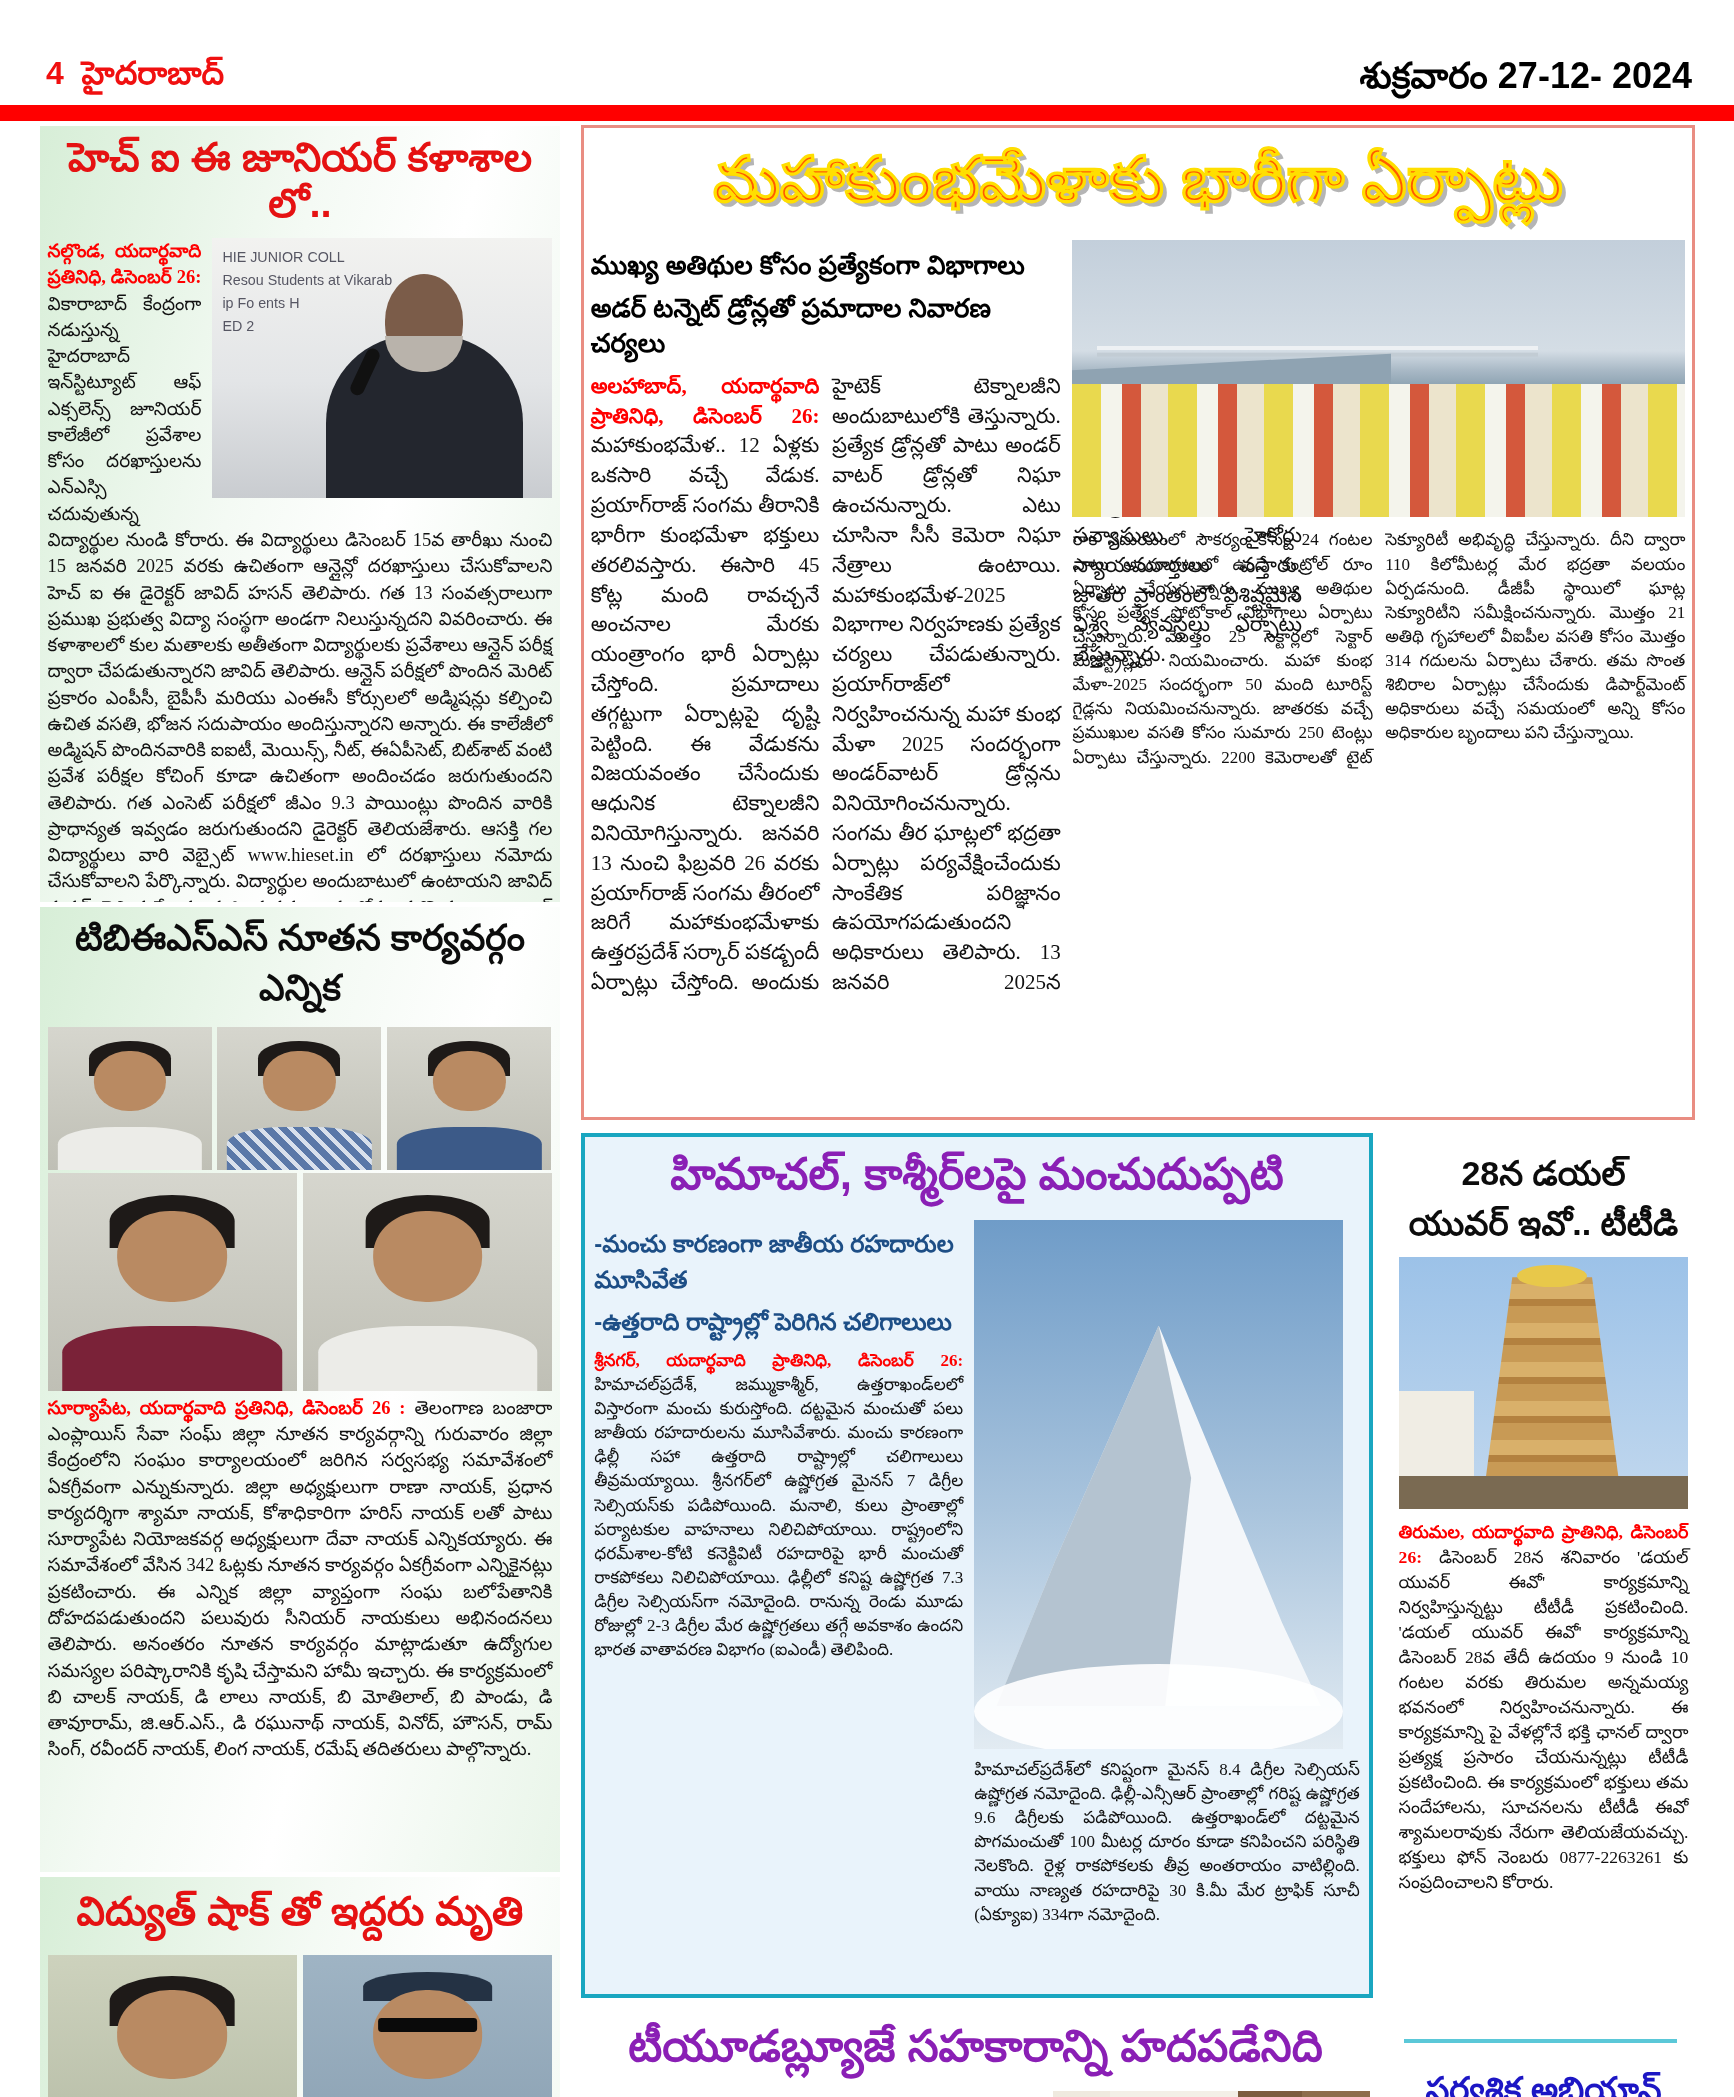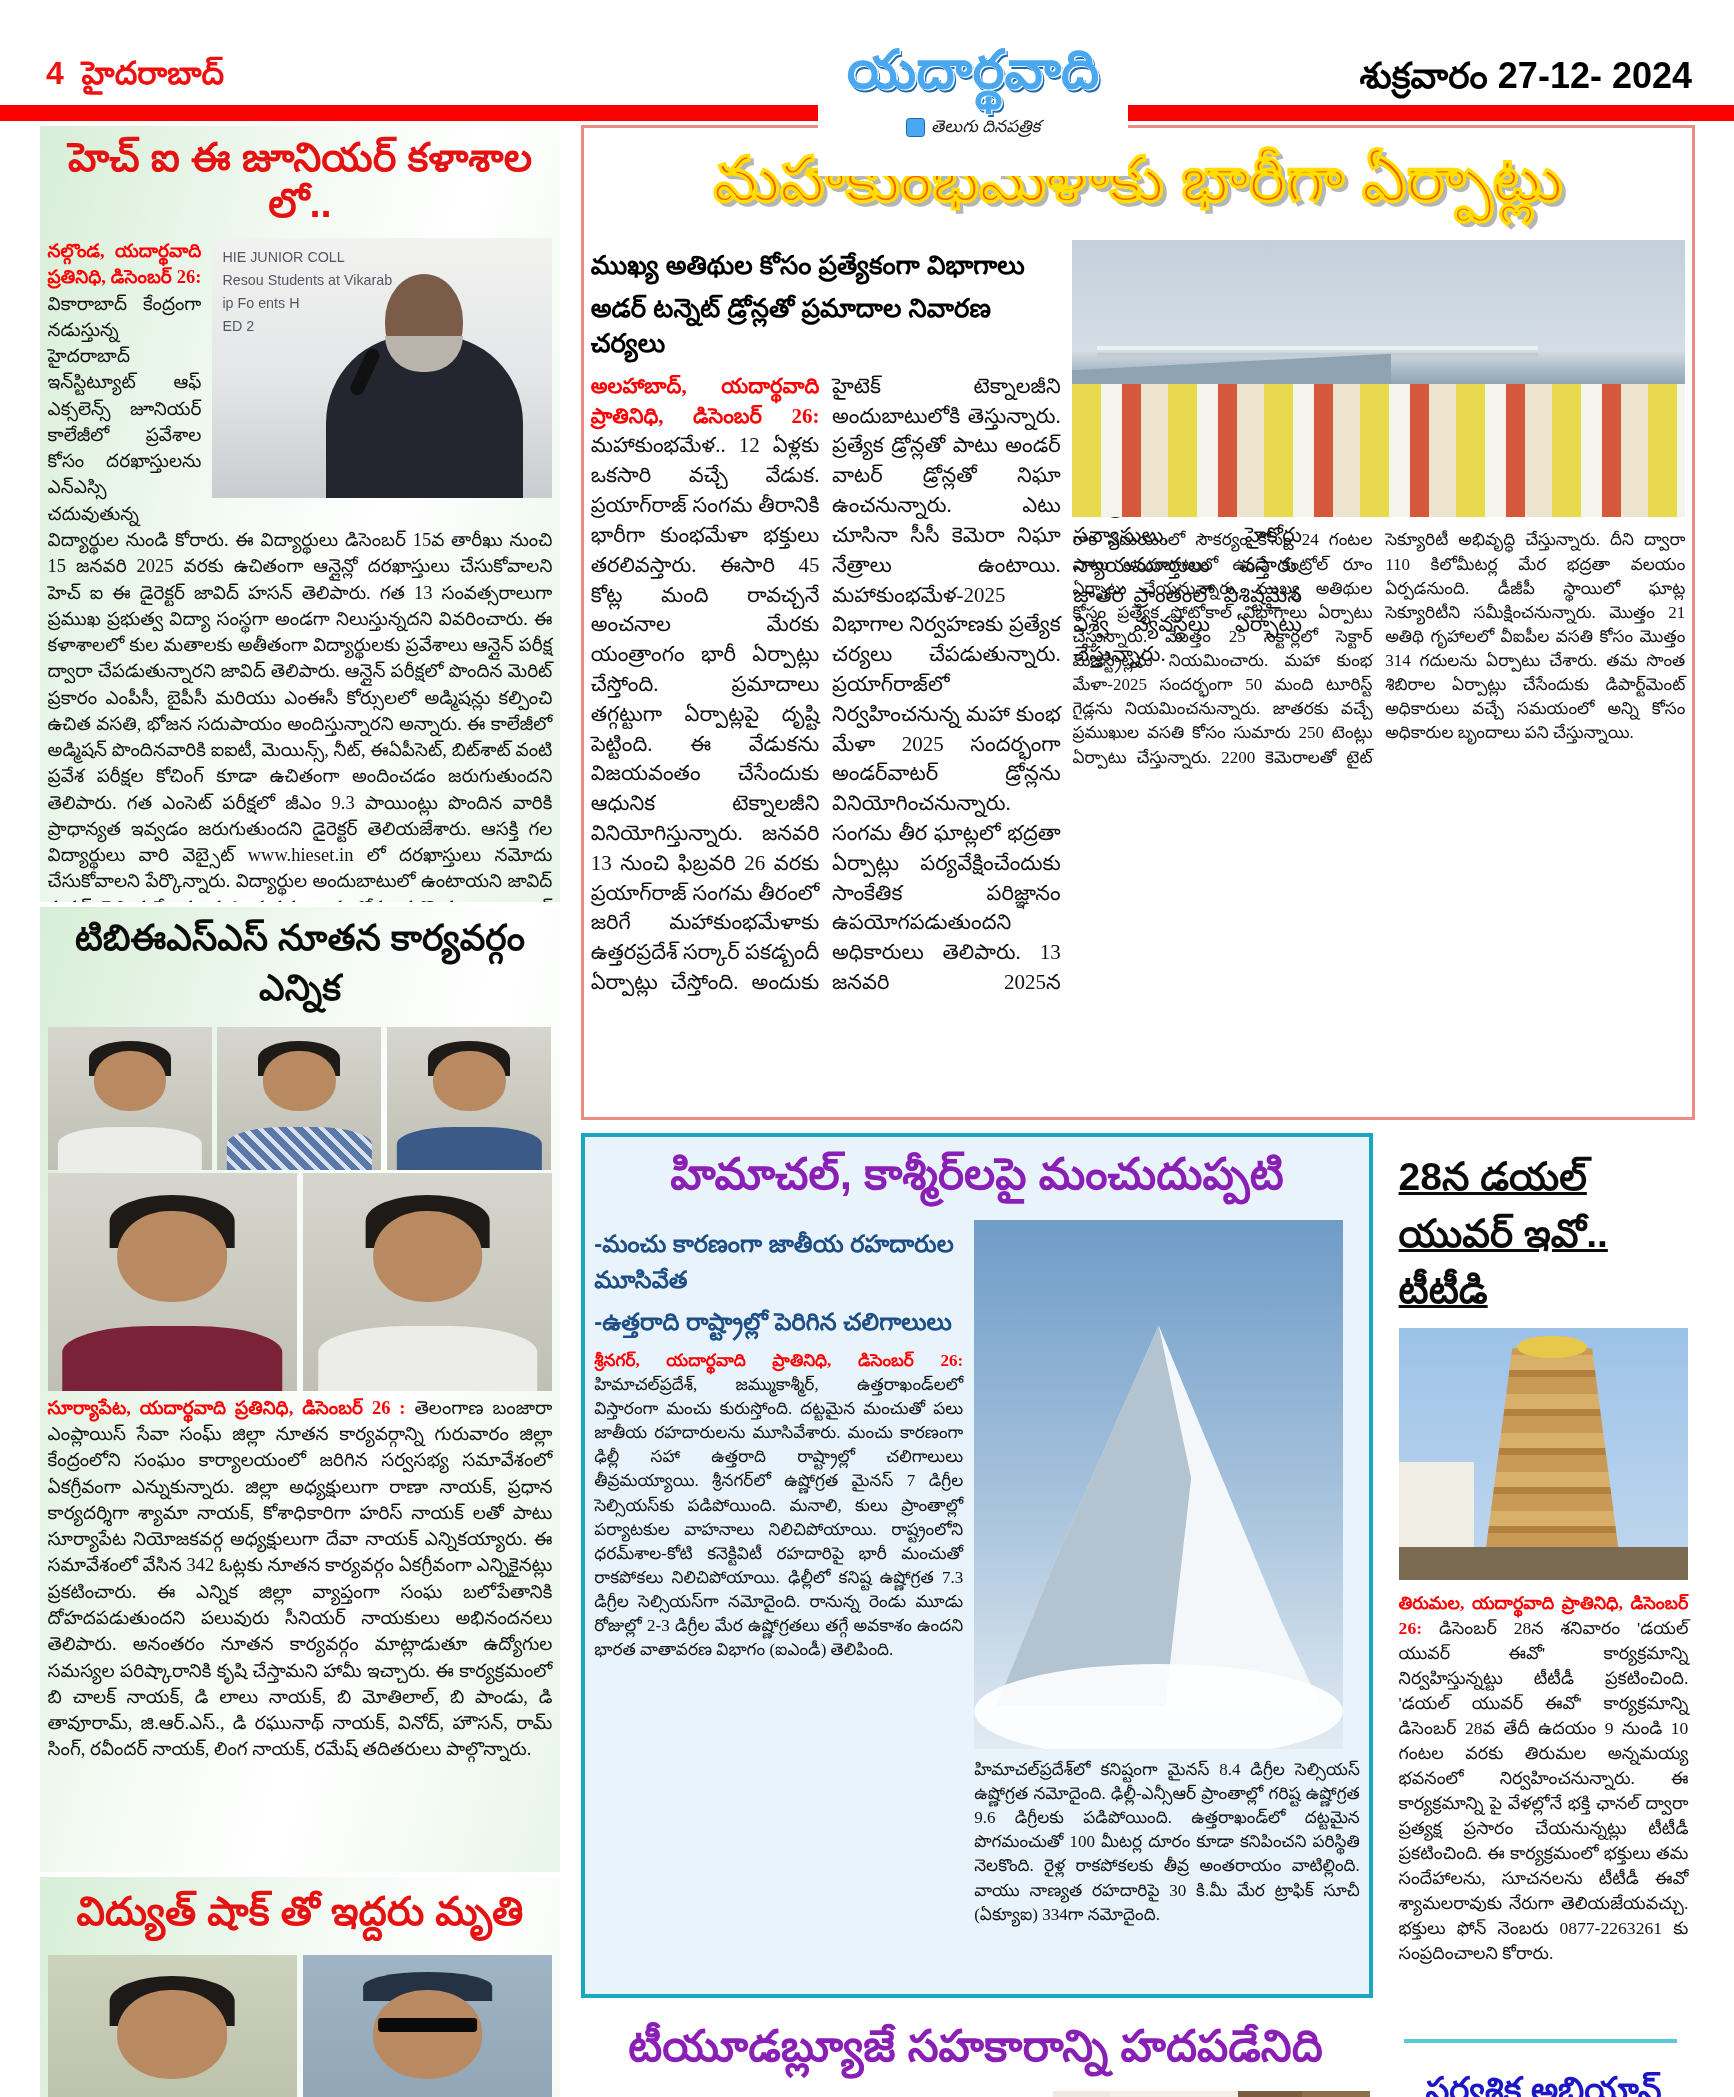--- a/index.html
+++ b/index.html
@@ -53,21 +53,21 @@
   
   #art-tuwj{left:581px;top:2012px;width:789px;height:627px;}
   #art-tuwj h1{font-size:44px;color:#8a1fb5;font-weight:bold;text-align:center;margin:3.4px 0 8.4px;}
   .t-flex{display:flex;gap:11px;}
   .t-left{width:453px;flex:none;}
   .t-sub{font-family:"Liberation Sans",sans-serif;font-weight:bold;font-size:25px;line-height:1.45;color:#1b3faa;text-align:center;margin:3.4px 0 9.2px;}
   .t-right{flex:1;}
 
   
   #art-ttd{left:1391px;top:1135px;width:305px;height:876px;}
-  #art-ttd h2{font-size:39px;line-height:1.45;color:#0c0c0c;font-weight:bold;margin:8.4px 0 9.2px;text-decoration:underline;}
+  #art-ttd h2{font-size:34px;line-height:1.45;color:#0c0c0c;font-weight:bold;text-align:center;margin:8.4px 0 9.2px;}
   #art-ttd .bodytext{font-size:17.6px;}
 
   
   #art-ssa{left:1391px;top:2056px;width:305px;height:583px;}
   #art-ssa h2{font-size:34px;line-height:1.5;color:#1c16c4;font-weight:bold;text-align:center;margin:2.5px 0 10px;}
   .divider-teal{position:absolute;left:1404px;top:2039px;width:273px;height:4.2px;background:#5bc8d8;}
 
   
   .ph{position:relative;overflow:hidden;background:#ccc;}
 
@@ -108,24 +108,20 @@
   .ph-group{width:319px;height:369px;margin-bottom:8.4px;background:linear-gradient(90deg,#efe9df 0 18%,#f3efe7 18% 58%,#7c5c3e 58% 78%,#8d6d4c 78% 100%);}
 </style>
 </head>
 <body>
 
 <div class="page">
 
   <div class="hdr-left"><span>4</span>&nbsp;&nbsp;<span>హైదరాబాద్</span></div>
   <div class="hdr-date">శుక్రవారం 27-12- 2024</div>
   <div class="redbar"></div>
-  <div class="logo-box">
-    <div class="logo-main">యదార్థవాది</div>
-    <div class="logo-sub"><span class="logo-mark"></span><span>తెలుగు దినపత్రిక</span></div>
-  </div>
 
   <section class="art green" id="art-hie">
     <h2>హెచ్ ఐ ఈ జూనియర్ కళాశాల లో..</h2>
     <div class="bodytext">
       <div class="ph ph-speaker">
         <div class="banner">
           <div>HIE JUNIOR COLL</div>
           <div>Resou  Students at Vikarab</div>
           <div>ip Fo  ents H</div>
           <div>ED 2</div>

